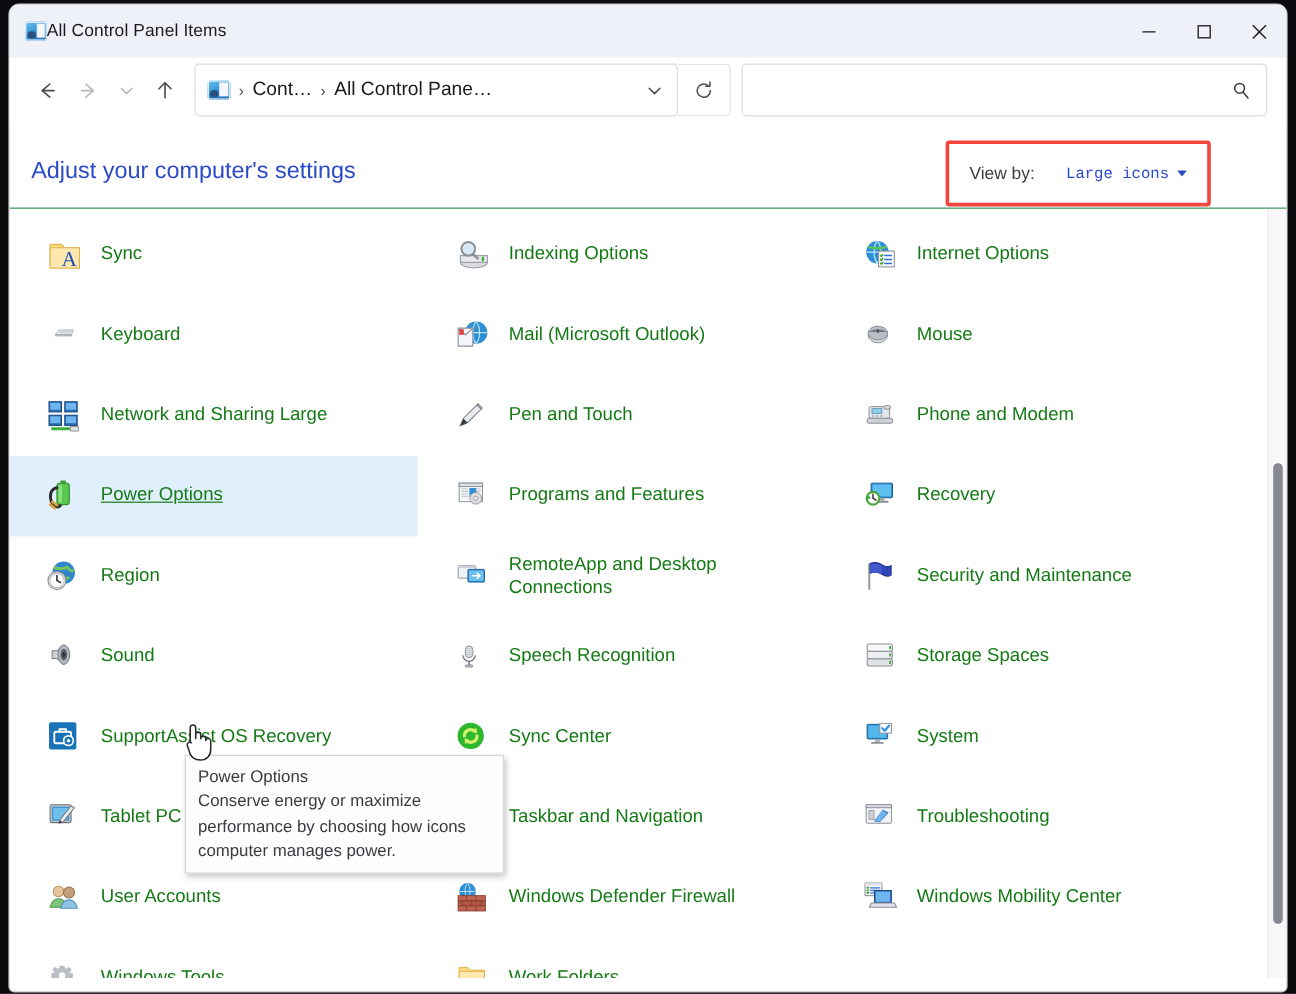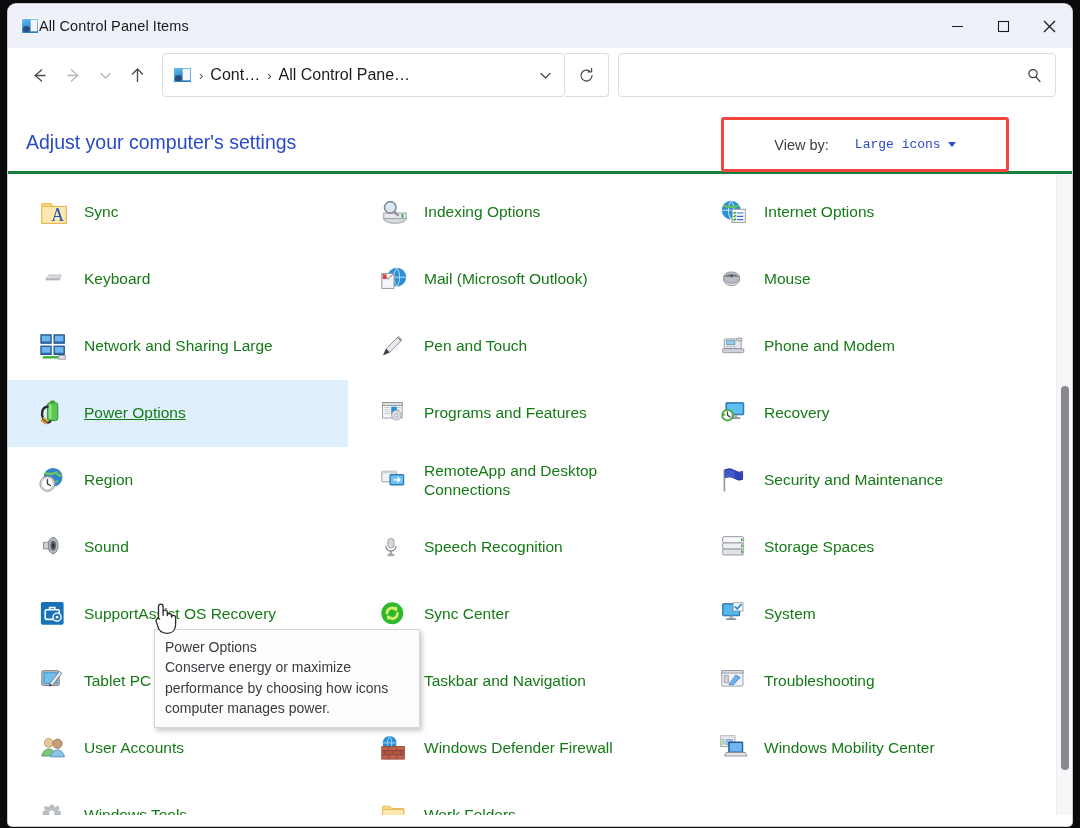--- a/index.html
+++ b/index.html
@@ -130,31 +130,31 @@
     font-family: "Liberation Sans", sans-serif;
     font-size: 14px; color:#1b1b1f; background:transparent;
   }
   .search-icon { color:#3a3a40; display:flex; align-items:center; }
 
   
   .headerband {
     height: 72px;
     position: relative;
     display:flex; align-items:center;
-    border-bottom: 3px solid #15803d;
+    border-bottom: 1px solid #15803d;
   }
   .page-title {
     position:absolute; left: 18px; top: 29px;
     font-size: 19.5px;
     color: #2b4ac7;
     font-weight: 400;
   }
   .viewby-wrap {
     position:absolute; right: 63px; top: 15px;
-    width: 288px; height: 55px;
+    width: 221px; height: 55px;
     border: 3px solid #f2453d;
     border-radius: 3px;
     display:flex; align-items:center; justify-content:center;
     background: #fff;
   }
   .viewby-label { font-size: 14.5px; color:#3c3c42; }
   .viewby-value { font-size: 13px; color:#2b4ac7; margin-left: 26px; font-family: Liberation Mono, monospace; }
   .viewby-caret {
     margin-left: 7px;
     width:0;height:0;

